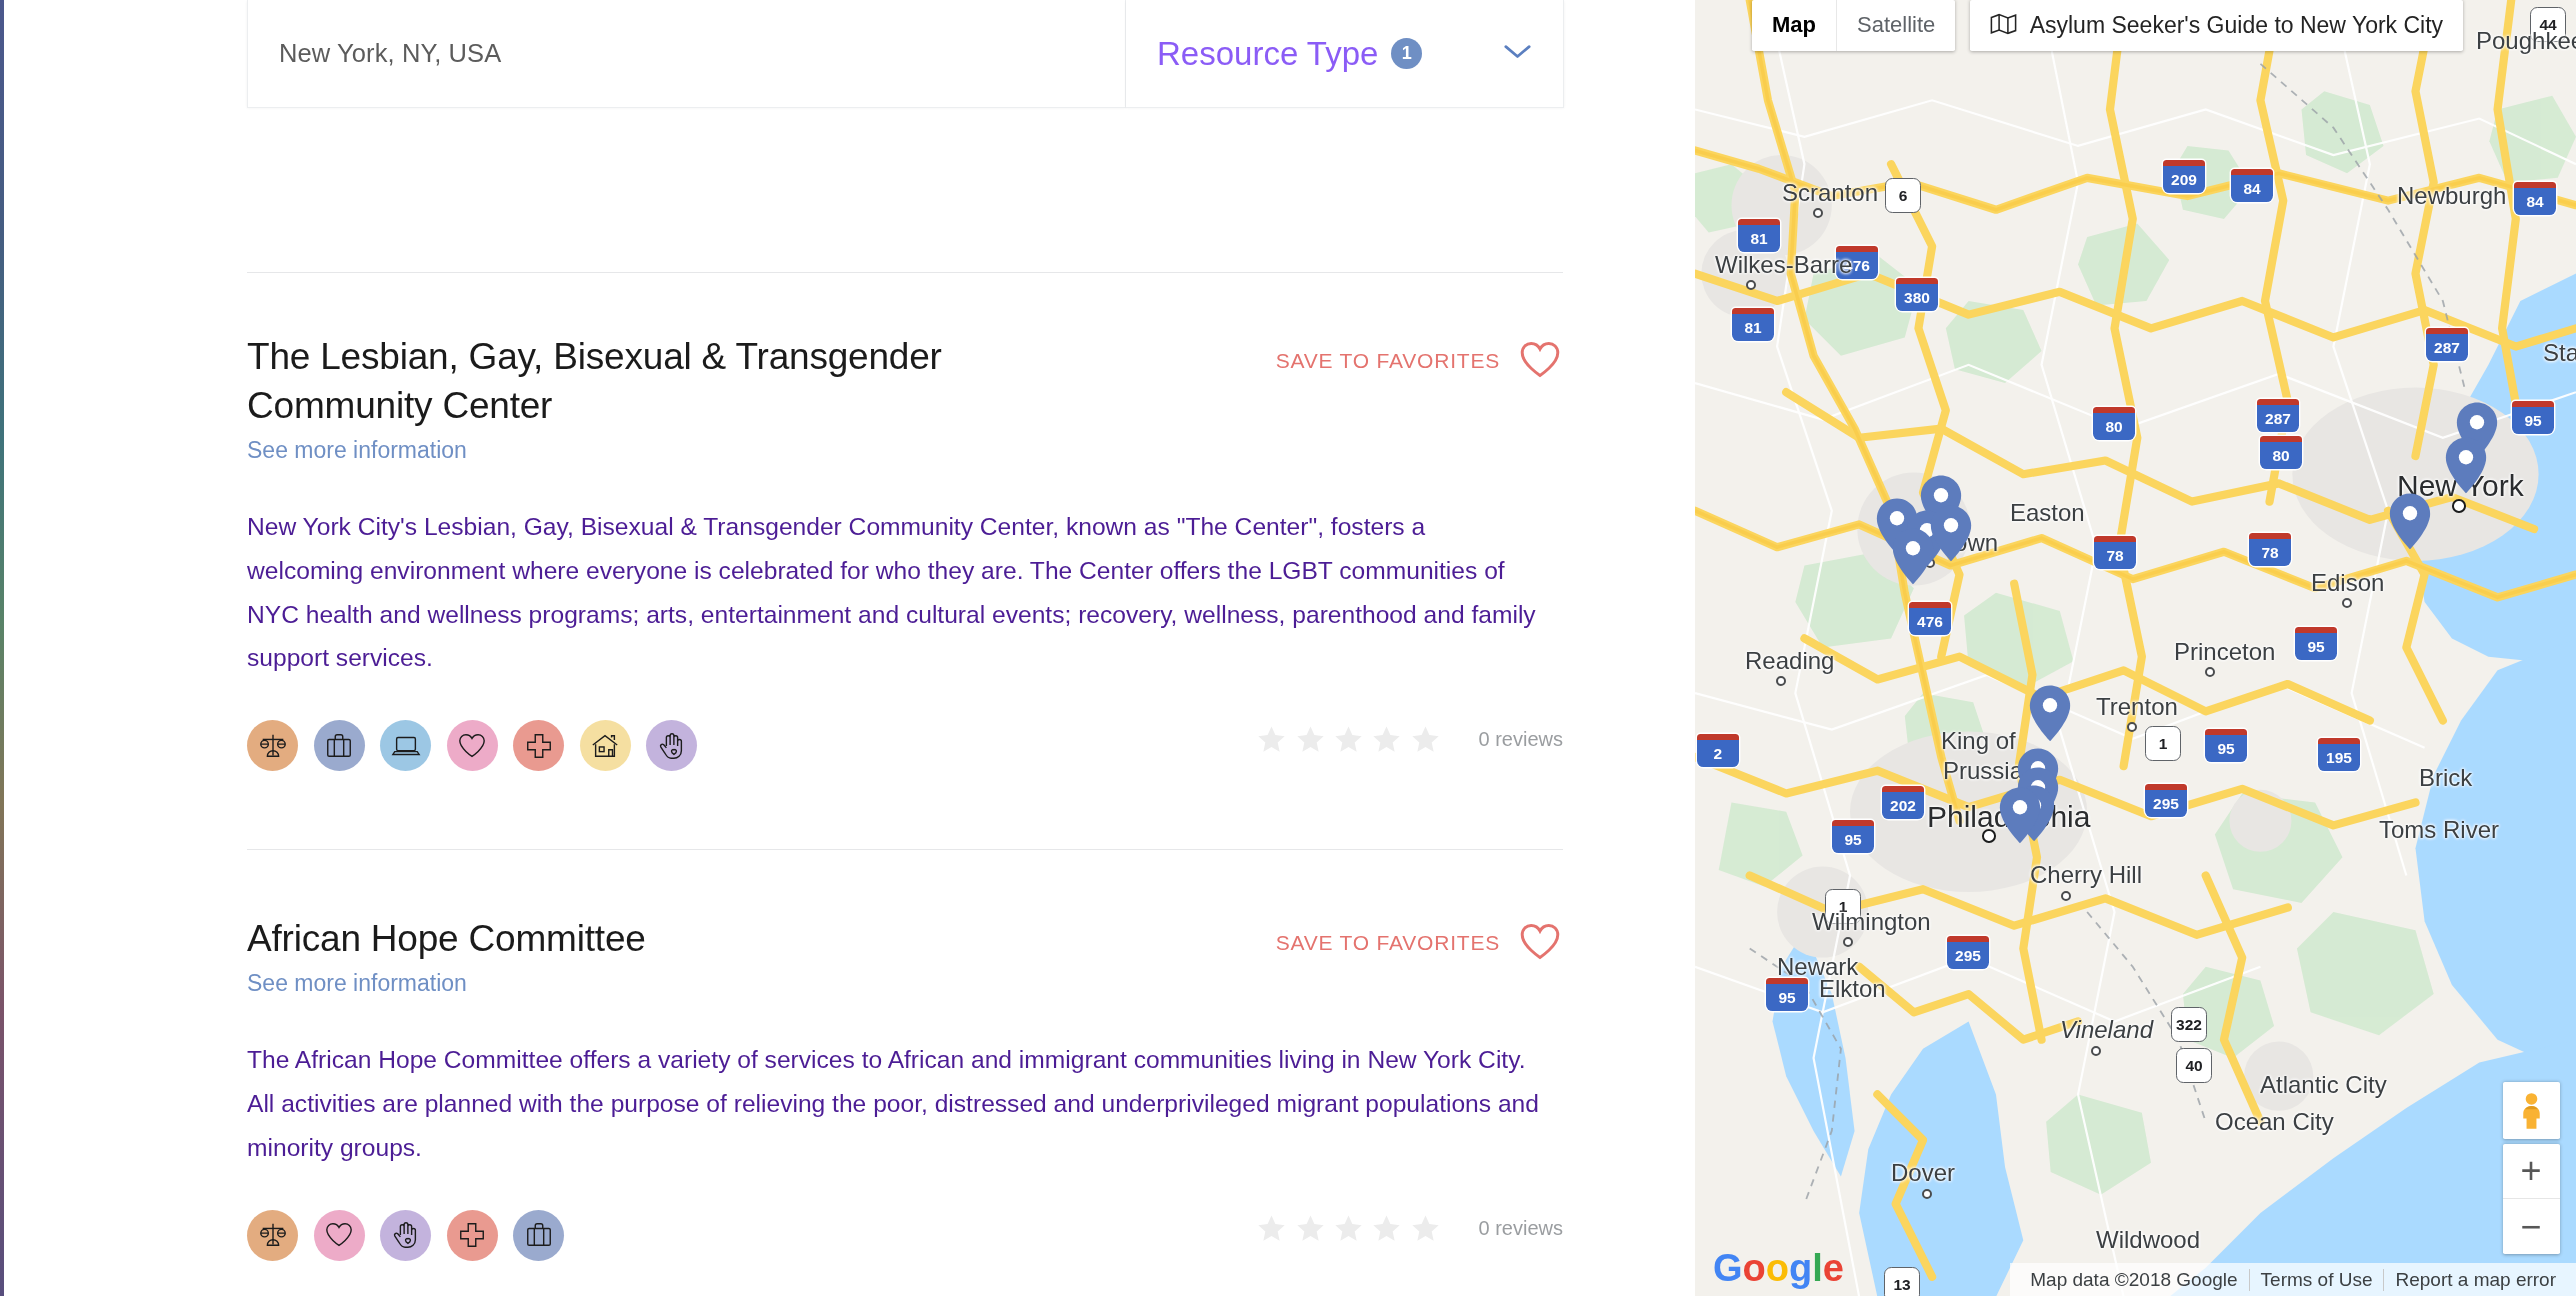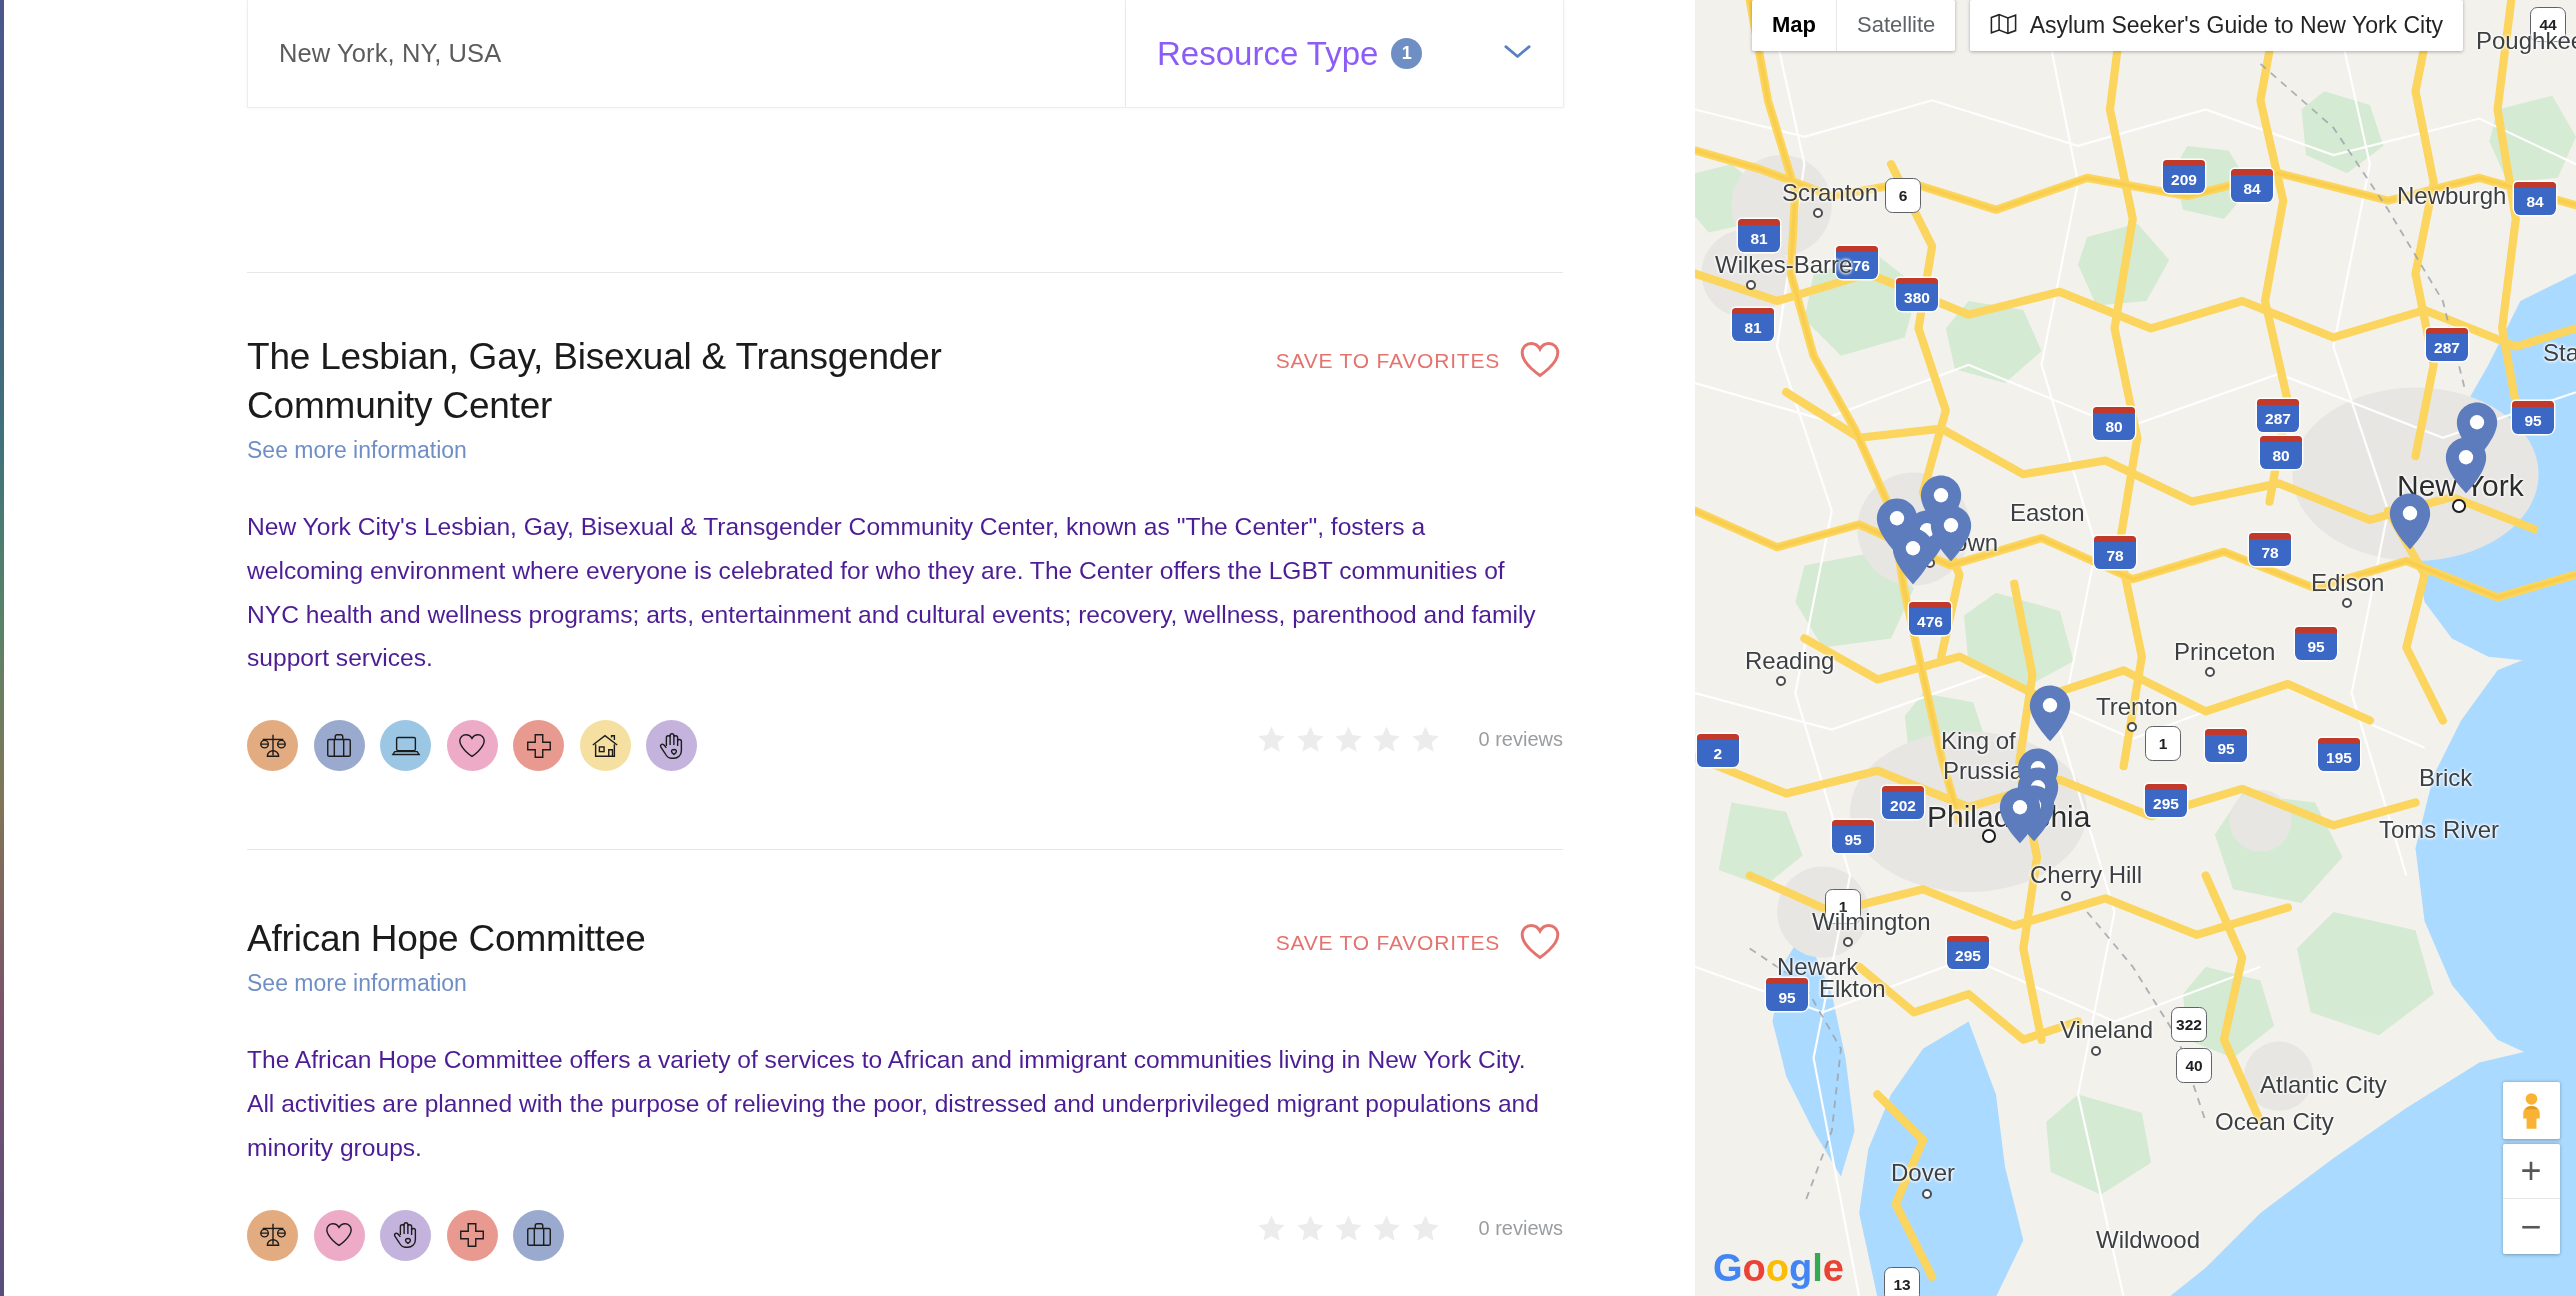--- a/index.html
+++ b/index.html
@@ -469,20 +469,25 @@
 
     <div class="gmlogo">
       <span style="color:#4285f4">G</span>
         <span style="color:#ea4335">o</span>
         <span style="color:#fbbc05">o</span>
         <span style="color:#4285f4">g</span>
         <span style="color:#34a853">l</span>
         <span style="color:#ea4335">e</span>
     </div>
 
+    <div class="attrib">
+      <span>Map data ©2018 Google</span>
+      <span>Terms of Use</span>
+      <span>Report a map error</span>
+    </div>
   <div class="shield interstate" style="left: 716px; top: 5.5px;">87</div>
       <div class="shield us" style="left: 835px; top: 7.3px;">44</div>
       <div class="shield us" style="left: 190px; top: 178px;">6</div>
       <div class="shield interstate" style="left: 468px; top: 160px;">209</div>
       <div class="shield interstate" style="left: 536px; top: 169px;">84</div>
       <div class="shield interstate" style="left: 819px; top: 182px;">84</div>
       <div class="shield interstate" style="left: 43px; top: 219px;">81</div>
       <div class="shield interstate" style="left: 141px; top: 246px;">476</div>
       <div class="shield interstate" style="left: 201px; top: 278px;">380</div>
       <div class="shield interstate" style="left: 37px; top: 308px;">81</div>
@@ -534,21 +539,21 @@
       <div class="city-dot big" style="left: 287px; top: 829px;"></div>
       <div class="map-city big" style="left: 232px; top: 800px;">Philadelphia</div>
       <div class="map-city" style="left: 684px; top: 816px;">Toms River</div>
       <div class="city-dot" style="left: 366px; top: 891px;"></div>
       <div class="map-city" style="left: 335px; top: 861px;">Cherry Hill</div>
       <div class="city-dot" style="left: 148px; top: 937px;"></div>
       <div class="map-city" style="left: 117px; top: 908px;">Wilmington</div>
       <div class="map-city" style="left: 82px; top: 953px;">Newark</div>
       <div class="map-city" style="left: 124px; top: 975px;">Elkton</div>
       <div class="city-dot" style="left: 396px; top: 1046px;"></div>
-      <div class="map-city" style="left: 365px; top: 1016px;">Vineland</div>
+      <div class="map-city" style="left: 365px; top: 1016px; font-style: italic;">Vineland</div>
       <div class="map-city" style="left: 565px; top: 1071px;">Atlantic City</div>
       <div class="map-city" style="left: 520px; top: 1108px;">Ocean City</div>
       <div class="city-dot" style="left: 227px; top: 1189px;"></div>
       <div class="map-city" style="left: 196px; top: 1159px;">Dover</div>
       <div class="map-city" style="left: 401px; top: 1226px;">Wildwood</div>
       <div class="pin" style="left: 760px; top: 401px;"><svg viewBox="0 0 24 32">
           <path d="M12 0.8 C5.9 0.8 1 5.7 1 11.8 C1 20 12 31.2 12 31.2 S23 20 23 11.8 C23 5.7 18.1 0.8 12 0.8 Z" fill="#5d7cbd"></path>
           <circle cx="12" cy="11.6" r="3.9" fill="#ffffff"></circle>
         </svg></div>
       <div class="pin" style="left: 749px; top: 436px;"><svg viewBox="0 0 24 32">

